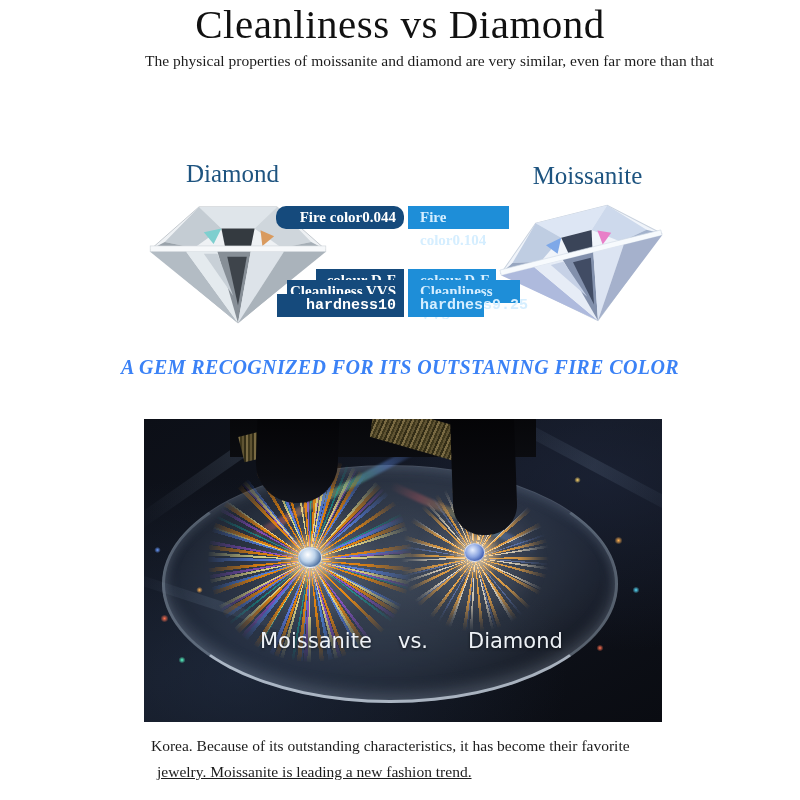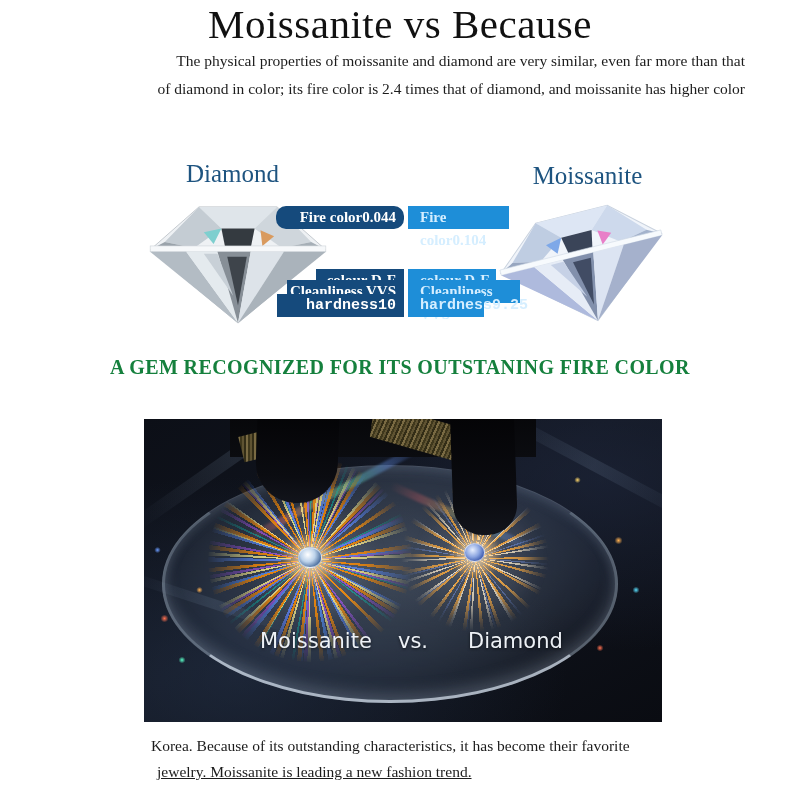--- a/index.html
+++ b/index.html
@@ -11,21 +11,21 @@
   }
   .title {
     position:absolute; top:0px; left:0; width:800px;
     text-align:center; font-size:41px; font-weight:500; color:#111;
     letter-spacing:0.5px;
   }
   .intro {
     position:absolute; left:145px; top:47px; width:600px;
     font-size:15.5px; color:#1c1c1c;
   }
-  .intro .line { white-space:nowrap; line-height:28px;text-align:right; }
+  .intro .line { white-space:nowrap; line-height:28px; }
   .gem-label { position:absolute; font-size:25px; color:#1e5480; }
   .gem-label.left  { left:150px; top:160px; width:165px; text-align:center; }
   .gem-label.right { left:515px; top:162px; width:145px; text-align:center; }
 
   
   .gem-svg { position:absolute; }
   .gem-svg.left  { left:143px; top:203px; width:190px; height:122px; }
   .gem-svg.right { left:497px; top:198px; width:175px; height:137px; transform:rotate(-14deg); }
 
   
@@ -34,21 +34,21 @@
   .bar.l { right:396px; background:#154a7c; color:#ffffff;
            text-align:right; padding-right:8px; }
   .bar.r { left:408px;  background:#1e8ed8; color:#d5eeff;
            text-align:left; padding-left:12px; }
   .r1 { top:206px; } .r2 { top:233px;margin-top:36px; } .r3 { top:260px;margin-top:20px; } .r4 { top:294px;font-family:Liberation Mono, monospace; }
   .l1 { width:128px;border-radius:10px; } .l2 { width:88px; } .l3 { width:117px; } .l4 { width:127px; }
   .w1 { width:101px; } .w2 { width:88px; } .w3 { width:112px; } .w4 { width:76px; }
 
   .section-heading {
     position:absolute; top:356px; left:0; width:800px; text-align:center;
-    font-size:20px; font-weight:600; color:#15803d; letter-spacing:0.4px;
+    font-size:20px; font-weight:600; color:#3b82f6; letter-spacing:0.4px;font-style:italic;
   }
 
   
   .photo {
     position:absolute; left:144px; top:419px; width:518px; height:303px;
     background:
       radial-gradient(ellipse at 18% 85%, rgba(40,55,80,0.5), transparent 55%),
       radial-gradient(ellipse at 88% 20%, rgba(35,45,70,0.5), transparent 50%),
       linear-gradient(150deg,#0c0f17 0%, #11151f 45%, #0a0c12 100%);
     overflow:hidden;
@@ -154,25 +154,24 @@
     font-size:15.5px; color:#1c1c1c;
   }
   .footer .line { white-space:nowrap; line-height:26px; }
   .footer .line:nth-child(2) { padding-left:6px;text-decoration:underline; }
 </style>
 </head>
 <body>
 
 <div class="page">
 
-  <h1 class="title">Moissanite vs Because</h1>
+  <h1 class="title">Cleanliness vs Diamond</h1>
 
   <div class="intro">
     <div class="line">The physical properties of moissanite and diamond are very similar, even far more than that</div>
-    <div class="line">of diamond in color; its fire color is 2.4 times that of diamond, and moissanite has higher color</div>
   </div>
 
   <div class="gem-label left">Diamond</div>
   <div class="gem-label right">Moissanite</div>
 
   <svg class="gem-svg left" viewBox="0 0 190 125" aria-hidden="true">
     <polygon points="55,4 135,4 185,48 95,123 5,48" fill="#eef1f4" stroke="#c3c9ce" stroke-width="1"></polygon>
     <polygon points="55,4 135,4 112,26 78,26" fill="#dfe5ea"></polygon>
     <polygon points="55,4 78,26 50,46 20,40" fill="#c4ccd3"></polygon>
     <polygon points="135,4 170,40 140,46 112,26" fill="#cfd6dc"></polygon>

